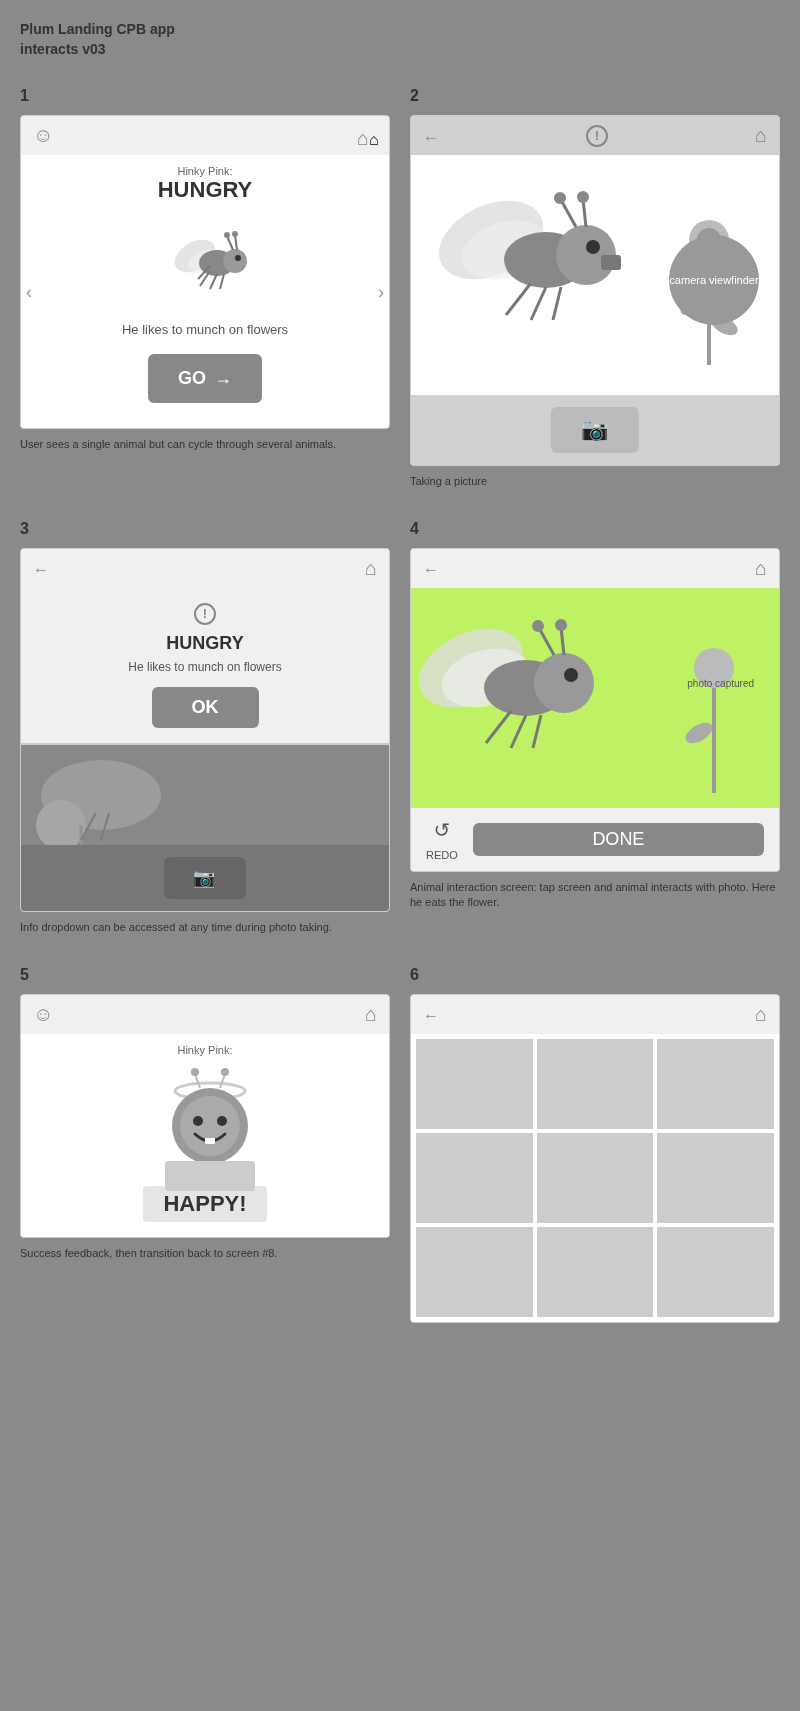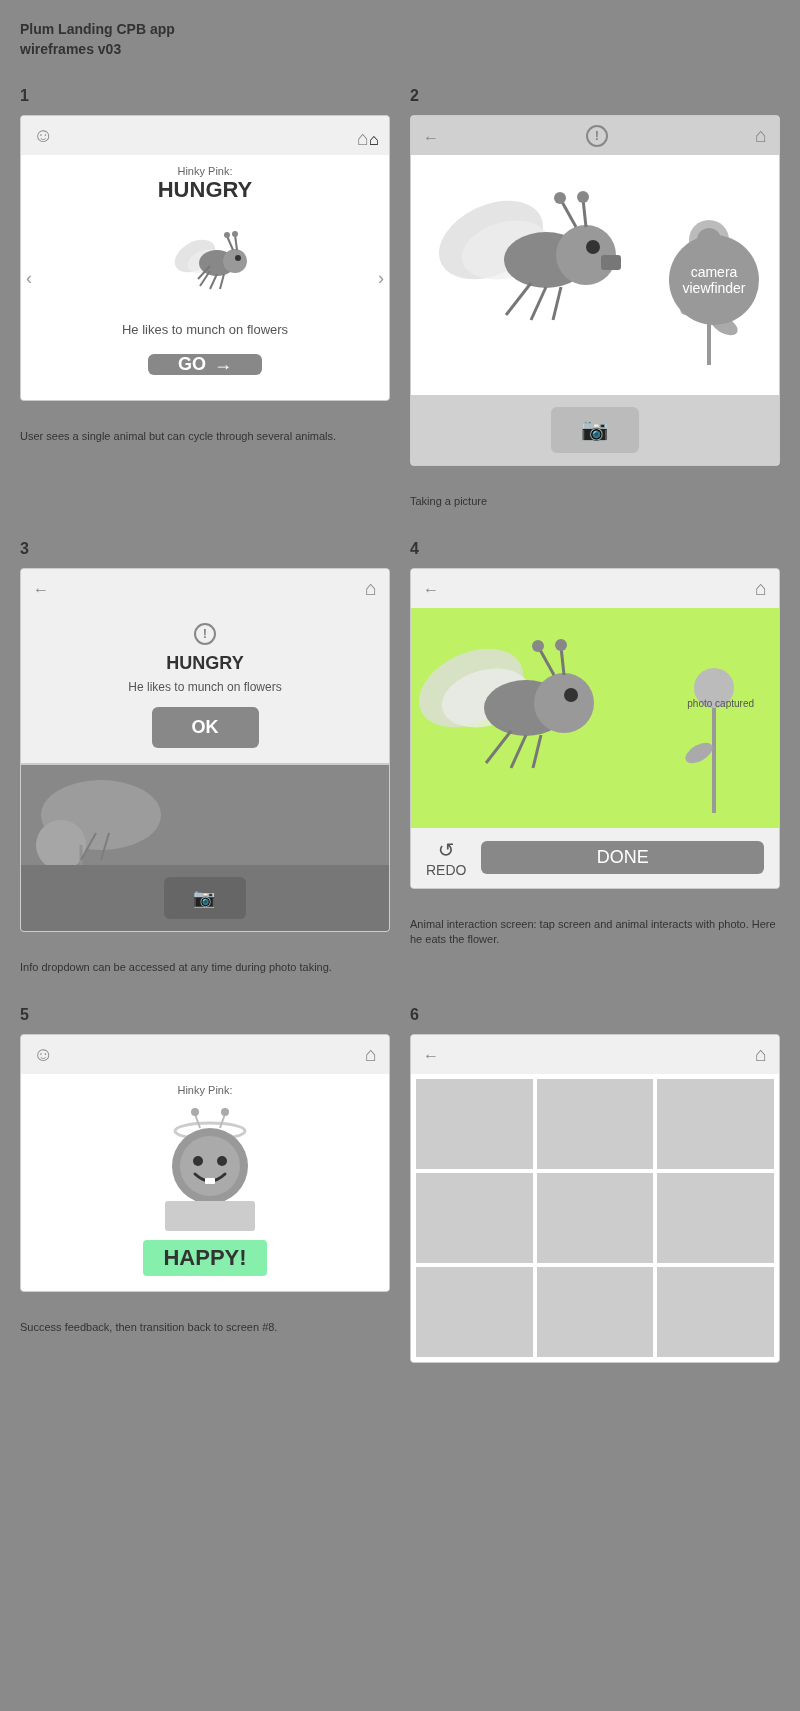--- a/index.html
+++ b/index.html
@@ -37,21 +37,21 @@
       background: #f0f0f0;
       border: 1px solid #ccc;
       border-radius: 4px;
       overflow: hidden;
       position: relative;
     }
     .screen-caption {
       font-size: 11px;
       color: #333;
       line-height: 1.4;
-      margin-top: 20px;
+      margin-top: 0;
     }
     
     .s1-topbar {
       display: flex;
       justify-content: space-between;
       align-items: center;
       padding: 8px 12px;
       background: #f0f0f0;
     }
     .s1-body {
@@ -90,21 +90,21 @@
       font-size: 13px;
       color: #555;
       margin-bottom: 15px;
       line-height: 1.4;
     }
     .go-button {
       background: #888;
       color: white;
       border: none;
       border-radius: 6px;
-      padding: 0 30px;
+      padding: 14px 30px;
       font-size: 18px;
       font-weight: bold;
       display: inline-flex;
       align-items: center;
       gap: 8px;
       margin-bottom: 10px;
     }
     
     .s2-topbar {
       display: flex;
@@ -124,21 +124,21 @@
       right: 20px;
       top: 80px;
       width: 90px;
       height: 90px;
       border-radius: 50%;
       background: #999;
       display: flex;
       align-items: center;
       justify-content: center;
       text-align: center;
-      font-size: 14px;
+      font-size: 11px;
       color: white;
     }
     .s2-footer {
       background: #d0d0d0;
       padding: 12px;
       text-align: center;
     }
     .camera-btn {
       background: #bbb;
       border: none;
@@ -251,25 +251,25 @@
     }
     .s5-subtitle {
       font-size: 11px;
       color: #666;
       margin-bottom: 5px;
     }
     .s5-happy {
       font-size: 22px;
       font-weight: 900;
       color: #333;
-      background: #86efac;
+      background: #e5e5e5;
       display: inline-block;
       padding: 5px 20px;
       border-radius: 4px;
-      margin-top: 14px;
+      margin-top: 0;
       text-align: center;
     }
     .s5-robot {
       margin: 10px auto;
       width: 110px;
       height: 110px;
       position: relative;
     }
     
     .s6-topbar {
@@ -330,21 +330,21 @@
       width: 100%;
       height: 100%;
     }
   </style>
 </head>
 <body>
 
 <div style="margin-bottom: 25px;">
   <div class="page-title">
     <span>Plum Landing CPB app</span><br>
-    <span>wireframes v03</span>
+    <span>interacts v03</span>
   </div>
 </div>
 
 <div class="grid">
 
   <div class="wireframe-cell">
     <div class="screen-number">1</div>
     <div class="screen-frame">
 
       <div class="s1-topbar">
@@ -536,21 +536,21 @@
         </svg>
 
         <div class="s4-photo-captured">
           <span>photo captured</span>
         </div>
       </div>
 
       <div class="s4-footer">
         <div class="redo-area">
           <div style="font-size:20px;">↺</div>
-          <div style="font-size:14px;">REDO</div>
+          <div style="font-size:11px;margin-top:7px;">REDO</div>
         </div>
         <button class="done-button">
           <span>DONE</span>
         </button>
       </div>
     </div>
     <div class="screen-caption">Animal interaction screen: tap screen and animal interacts with photo. Here he eats the flower.</div>
   </div>
 
   <div class="wireframe-cell">

